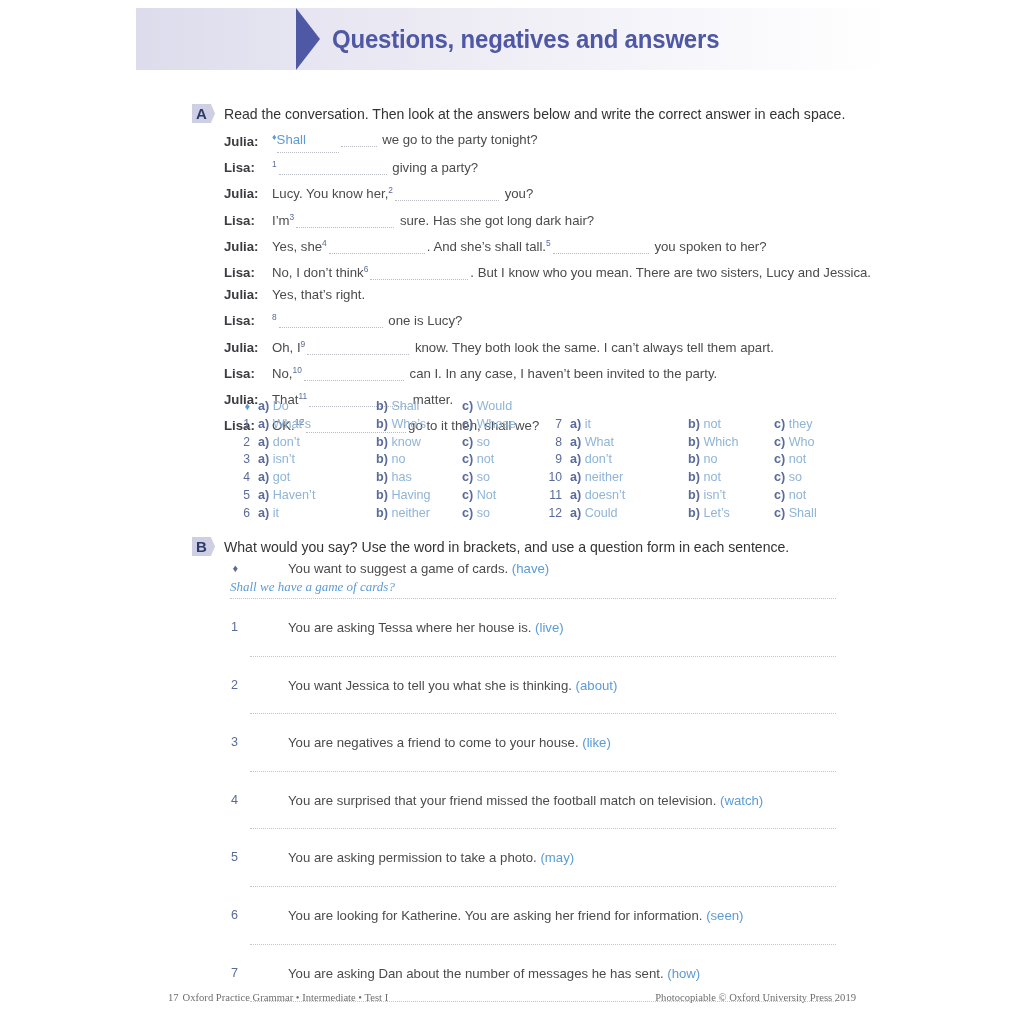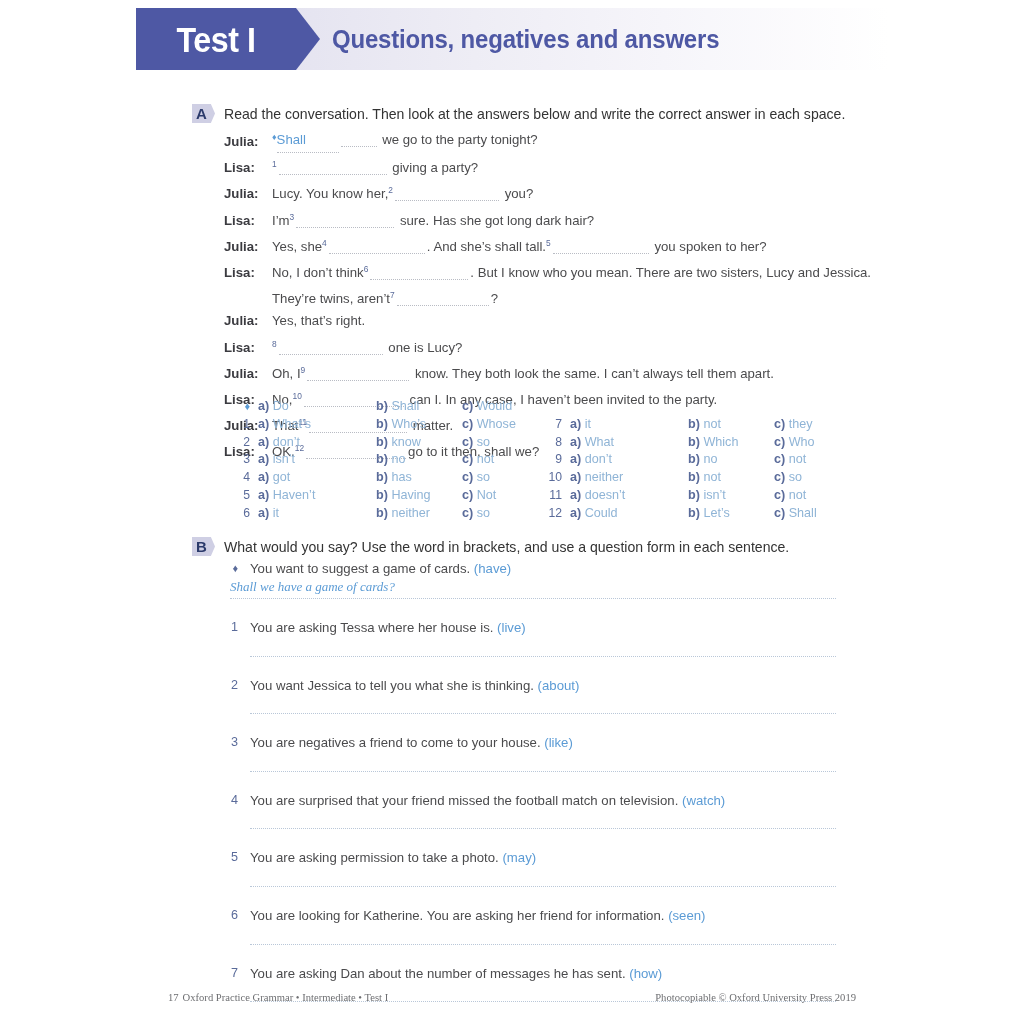--- a/index.html
+++ b/index.html
@@ -117,21 +117,21 @@
   
   .blist{position:absolute;left:206px;top:559px;width:630px;}
   .b-item{position:relative;}
   .b-line{display:flex;align-items:flex-start;}
   .b-no{
     width:32px;flex:0 0 32px;text-align:right;padding-right:12px;
     font-size:12.6px;color:#5a6b9a;line-height:19px;
   }
   .b-no.dia{color:#5a6b9a;font-size:11px;}
   .b-text{
-    flex:1;font-size:13.2px;line-height:19px;color:#4b4b4d;
+    flex:1;font-size:13.2px;line-height:19px;color:#4b4b4d;margin-left:38px;
   }
   .b-text .cue{color:#5b9bd5;}
   .b-answer{
     margin-left:24px;margin-right:0;
     font-size:13px;line-height:18px;
     color:#5b9bd5;font-style:italic;
     font-family:"Liberation Serif", serif;
     border-bottom:1.4px dotted #b9c7d8;
     padding-bottom:2px;
   }
@@ -150,23 +150,20 @@
     font-size:10.6px;color:#6d6e71;
     font-family:"Liberation Serif", serif;
   }
   .footer-left{display:flex;align-items:baseline;}
   .f-page{margin-right:4px;color:#6d6e71;}
 </style>
 </head>
 <body>
 
 <div class="banner">
-  <div class="banner-tab">
-    <span class="banner-tab-text">Test I</span>
-  </div>
   <div class="banner-arrow"></div>
   <div class="banner-title">Questions, negatives and answers</div>
 </div>
 
 <div class="section-heading" style="left:192px;top:104px;">
   <span class="badge"><span>A</span></span><span class="htext">Read the conversation. Then look at the answers below and write the correct answer in each space.</span>
 </div>
 
 <div class="dialogue">
 
@@ -210,26 +207,20 @@
     </div>
   </div>
 
   <div class="d-row">
     <div class="d-name">Lisa:</div>
     <div class="d-body">
       <span>No, I don’t think</span><sup class="num">6</sup><span class="blank" style="width:98px;"></span><span>. But I know who you mean. There are two sisters, Lucy and Jessica.</span>
     </div>
   </div>
 
-  <div class="d-row">
-    <div class="d-name"></div>
-    <div class="d-body">
-      <span>They’re twins, aren’t</span><sup class="num">7</sup><span class="blank" style="width:92px;"></span><span>?</span>
-    </div>
-  </div>
 
   <div class="d-row">
     <div class="d-name">Julia:</div>
     <div class="d-body">Yes, that’s right.</div>
   </div>
 
   <div class="d-row">
     <div class="d-name">Lisa:</div>
     <div class="d-body">
       <sup class="num">8</sup><span class="blank" style="width:104px;"></span>

